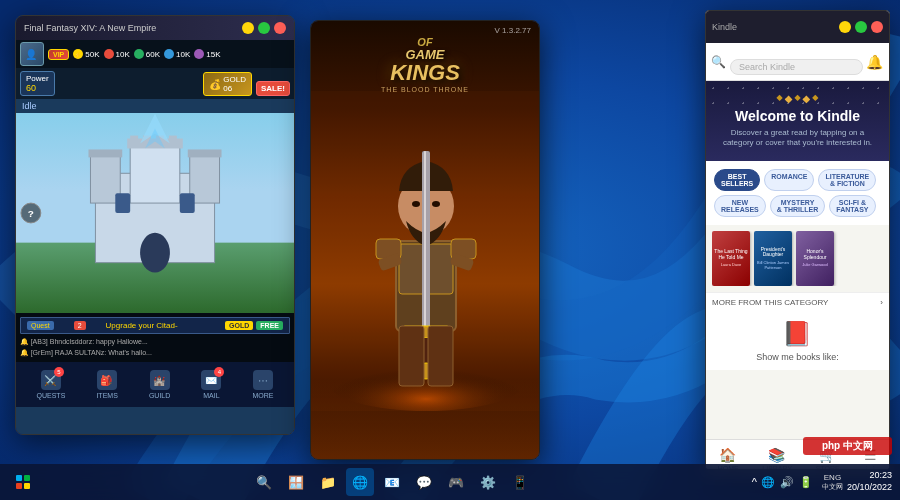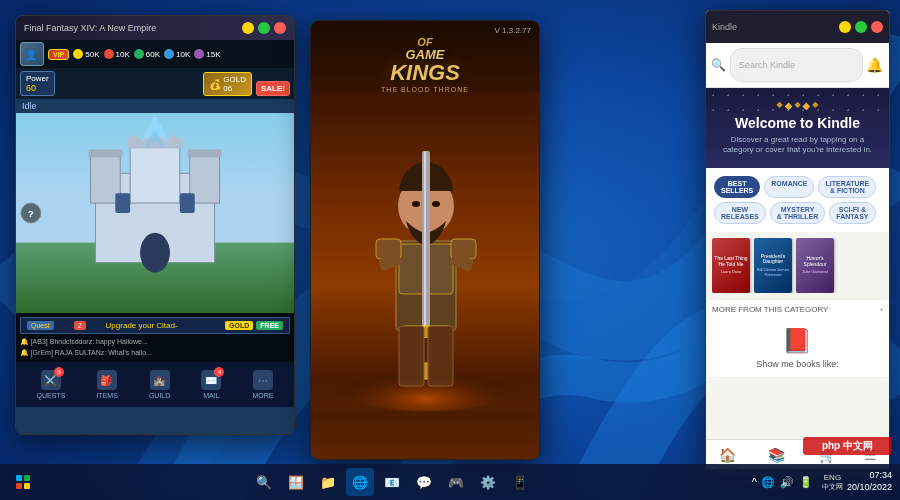--- a/index.html
+++ b/index.html
@@ -361,23 +361,24 @@
       align-items: center;
       gap: 4px;
       border-bottom: 1px solid #e0e0e0;
     }
 
     .kindle-search-input {
       flex: 1;
       background: #f0f0f0;
       border: 1px solid #ddd;
       border-radius: 12px;
-      padding: 11px 8px;
+      padding: 2px 8px;
       font-size: 9px;
       color: #666;
+      margin-top: 11px;
     }
 
     .kindle-main {
       flex: 1;
       overflow-y: auto;
       padding: 0;
     }
 
     .kindle-banner {
       background: linear-gradient(to bottom, #1a1a3e, #2a2a5e);
@@ -928,19 +929,19 @@
         <span style="font-size:11px;cursor:pointer;">🔊</span>
         <span style="font-size:11px;cursor:pointer;">🔋</span>
       </div>
 
       <div class="lang-badge">
         <div>ENG</div>
         <div style="font-size:7px;">中文网</div>
       </div>
 
       <div class="clock">
-        <div>07:34</div>
+        <div>20:23</div>
         <div>20/10/2022</div>
       </div>
     </div>
   </div>
 
 </div>
 
 </body></html>

